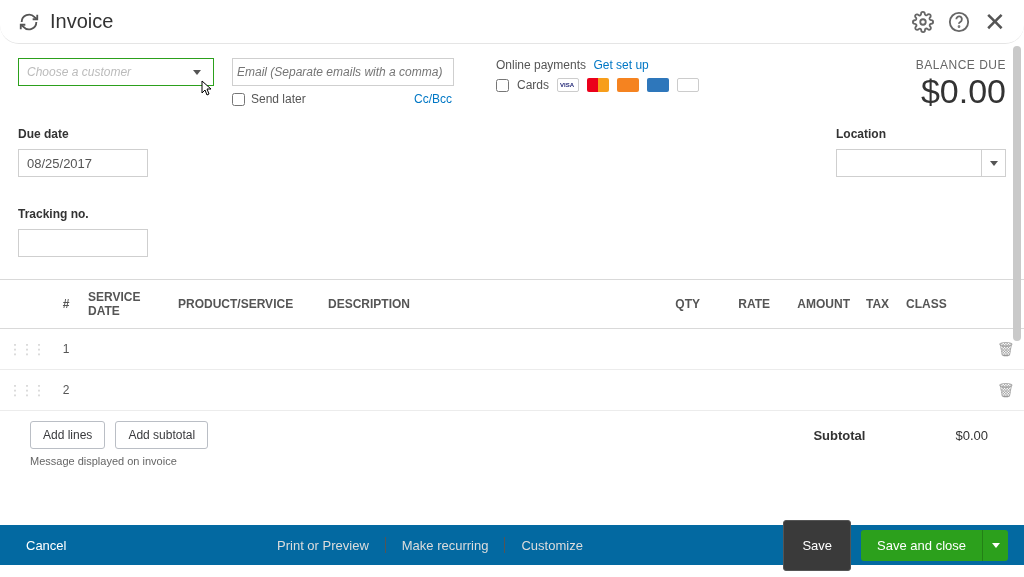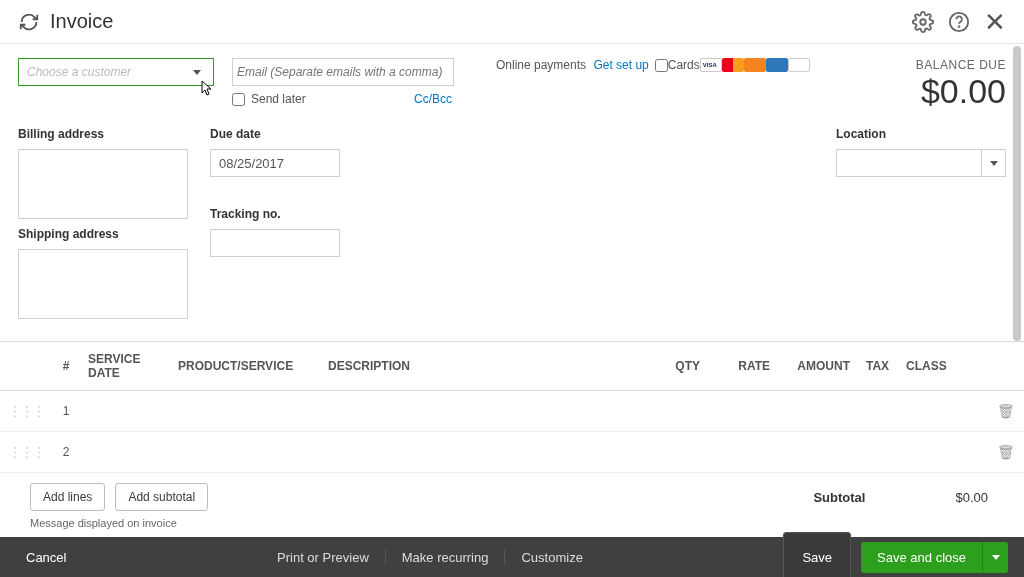--- a/index.html
+++ b/index.html
@@ -1,42 +1,42 @@
 <!DOCTYPE html>
 <html><head>
 <meta charset="utf-8">
 <style>
 * { box-sizing: border-box; margin: 0; padding: 0; font-family: -apple-system, BlinkMacSystemFont, "Segoe UI", Helvetica, Arial, sans-serif; }
 body { background: #fff; width: 1024px; height: 577px; overflow: hidden; position: relative; }
 
-.header { display: flex; align-items: center; padding: 10px 18px; border-bottom: 1px solid #e5e5e5; }
+.header { display: flex; align-items: center; padding: 10px 18px; border-bottom: 1px solid #e5e5e5; border-radius: 19px; }
 .header-icon { width: 22px; height: 22px; margin-right: 10px; }
 .header-title { font-size: 20px; color: #333; flex: 1; }
 .header-actions { display: flex; gap: 14px; align-items: center; }
 .icon-btn { width: 22px; height: 22px; cursor: pointer; color: #666; display:flex; align-items:center; justify-content:center;}
 .close-x { font-size: 26px; color: #555; font-weight: 300; line-height: 1; }
 
 .top-row { display: flex; padding: 14px 18px 10px 18px; gap: 18px; align-items: flex-start; }
 .customer-block { display: flex; flex-direction: column; gap: 6px; }
 .customer-select { width: 196px; height: 28px; border: 1px solid #2ca01c; position: relative; display: flex; align-items: center; padding: 0 8px; }
 .customer-select-text { color: #bbb; font-style: italic; font-size: 12px; flex: 1; }
 .customer-caret { width: 0; height: 0; border-left: 4px solid transparent; border-right: 4px solid transparent; border-top: 5px solid #555; margin-right:4px;}
 .cursor-icon { position:absolute; right:-2px; bottom:-16px; font-size:15px; color:#000;}
 
 .email-block { display:flex; flex-direction:column; gap:6px;}
 .email-input { width: 222px; height: 28px; border: 1px solid #cfcfcf; padding: 0 4px; font-style: italic; color: #bbb; font-size: 12px; }
 .send-later-row { display:flex; align-items:center; gap:6px; }
 .send-later-row input[type=checkbox]{ width:13px; height:13px;}
 .send-later-row label { font-size:12px; color:#555;}
 .ccbcc { color: #0077c5; font-size: 12px; margin-left: auto; text-align:right; padding-right: 2px;}
 
-.online-pay { display: flex; flex-direction: row; gap: 6px; }
+.online-pay { display: flex; flex-direction: column; gap: 6px; }
 .online-pay-head { font-size: 12px; color: #555; }
 .online-pay-head a { color: #0077c5; margin-left: 4px; text-decoration:none;}
-.cards-row { display: flex; align-items: center; gap: 0; font-size: 12px; color: #555; }
+.cards-row { display: flex; align-items: center; gap: 8px; font-size: 12px; color: #555; }
 .cards-row input[type=checkbox]{ width:13px; height:13px;}
 .cc-badge { width: 22px; height: 14px; border-radius: 2px; display:inline-block;}
 .visa { background: linear-gradient(#fff,#fff); border:1px solid #ccc; position:relative;}
 .visa::after{content:"VISA"; font-size:6px; color:#1a1f71; font-weight:bold; position:absolute; top:3px; left:2px;}
 .mc { background: linear-gradient(90deg,#eb001b 50%,#f79e1b 50%); }
 .disc { background: #f58320; }
 .amex { background: #2e77bb; }
 .apay { background:#fff; border:1px solid #ccc;}
 
 .balance { margin-left: auto; text-align: right; }
@@ -64,21 +64,21 @@
 .trash-col { width: 36px; text-align:center; }
 .trash-icon { color: #999; cursor:pointer; font-size:14px;}
 
 .below-table { display: flex; align-items: center; padding: 10px 16px 4px 30px; gap: 10px; }
 .small-btn { border: 1px solid #babec5; background: #fff; padding: 6px 12px; font-size: 12px; border-radius: 3px; cursor: pointer; color:#393a3d;}
 .subtotal-row { margin-left: auto; display: flex; gap: 90px; font-size: 13px; color: #333; padding-right:20px;}
 .sub-label { font-weight:600;}
 
 .msg-label { font-size: 11px; color: #666; padding: 2px 18px 8px 30px; }
 
-.footer { position: absolute; bottom: 0; left: 0; right: 0; height: 40px; background: #404040; display: flex; align-items: center; padding: 0 16px; gap: 8px; }
+.footer { position: absolute; bottom: 12px; left: 0; right: 0; height: 40px; background: #0369a1; display: flex; align-items: center; padding: 0 16px; gap: 8px; }
 .footer-left { color: #fff; font-size: 13px; cursor:pointer; padding: 6px 10px;}
 .footer-center { flex: 1; display: flex; justify-content: center; gap: 6px; align-items: center; }
 .footer-link { color: #dcdcdc; font-size: 13px; padding: 0 10px; cursor:pointer;}
 .footer-sep { width: 1px; height: 16px; background: #555; }
 .footer-right { display: flex; gap: 10px; align-items:center;}
 .save-btn { background: #3a3a3a; color: #fff; border:1px solid #555; padding: 17px 18px; font-size: 13px; border-radius: 3px; cursor:pointer;}
 .save-close { display: flex; }
 .save-close-btn { background: #2ca01c; color: #fff; border: none; padding: 8px 16px; font-size: 13px; border-radius: 3px 0 0 3px; cursor:pointer;}
 .save-close-caret { background: #2ca01c; border: none; border-left:1px solid #238016; border-radius: 0 3px 3px 0; width: 26px; display:flex; align-items:center; justify-content:center; cursor:pointer;}
 .save-close-caret::after { content:""; width:0;height:0;border-left:4px solid transparent;border-right:4px solid transparent;border-top:5px solid #fff;}
@@ -151,26 +151,20 @@
       <span class="cc-badge apay"></span>
     </div>
   </div>
   <div class="balance">
     <div class="balance-label">BALANCE DUE</div>
     <div class="balance-amount">$0.00</div>
   </div>
 </div>
 
 <div class="fields-section">
-  <div class="col" style="width:170px;">
-    <div class="field-label">Billing address</div>
-    <textarea class="textarea" style="height: 70px;"></textarea>
-    <div class="field-label">Shipping address</div>
-    <textarea class="textarea" style="height: 70px;"></textarea>
-  </div>
   <div class="col" style="width:130px;">
     <div class="field-label">Due date</div>
     <input class="field" value="08/25/2017" style="">
     <div style="height:14px;"></div>
     <div class="field-label">Tracking no.</div>
     <input class="field" style="">
   </div>
   <div class="col loc-push" style="width:170px;">
     <div class="field-label">Location</div>
     <div class="field select-field">

